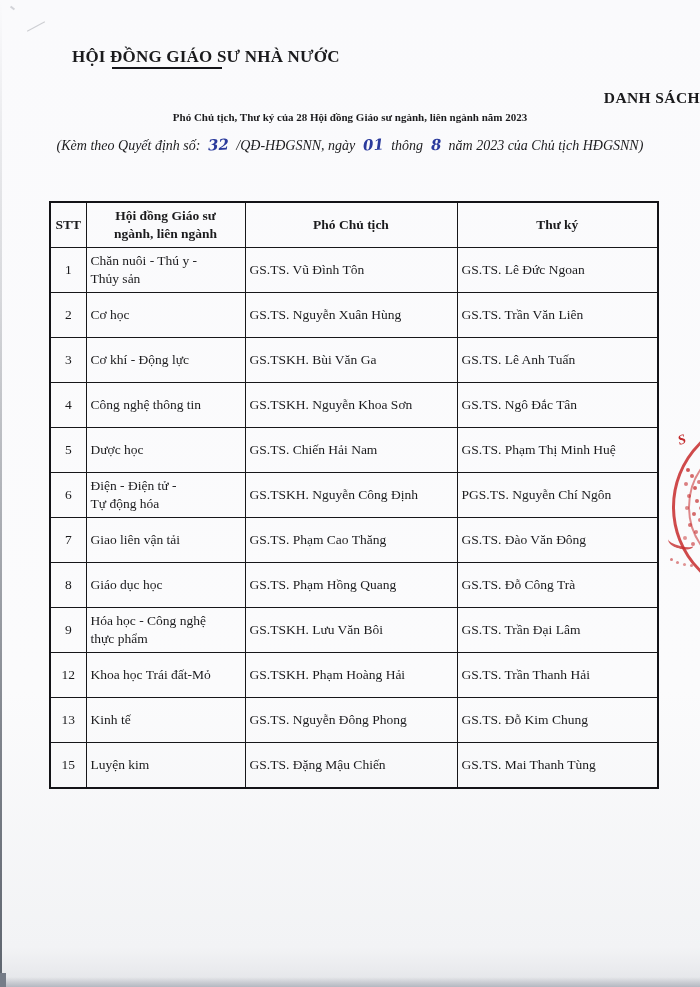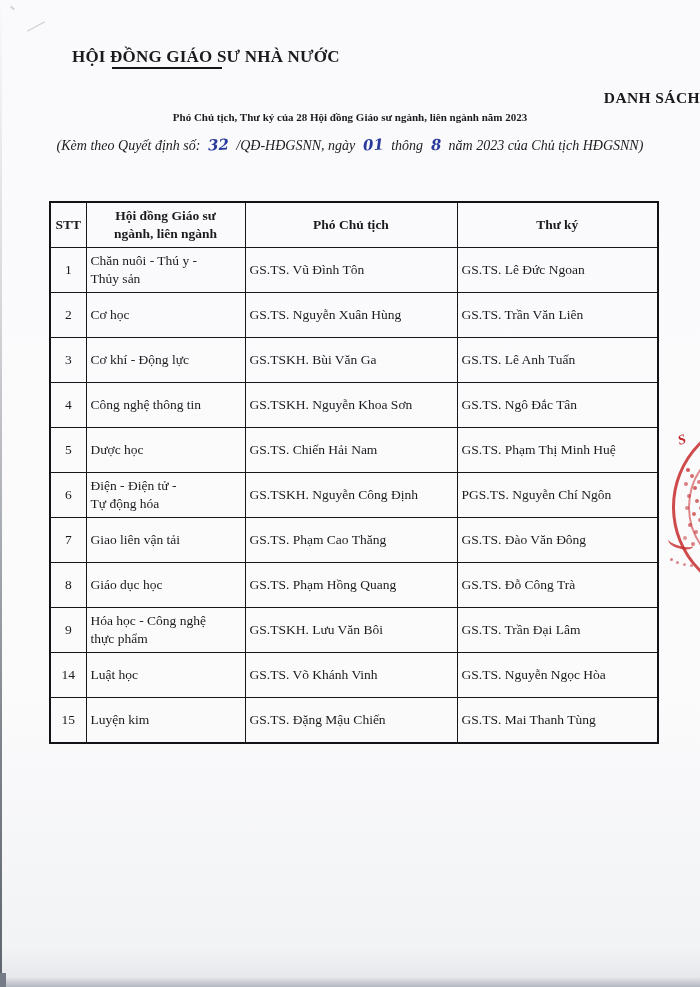--- a/index.html
+++ b/index.html
@@ -181,28 +181,34 @@
   <tr class="body-row">
     <td class="c-stt">9</td>
     <td class="c-council">Hóa học - Công nghệ
 thực phẩm</td>
     <td class="c-vice">GS.TSKH. Lưu Văn Bôi</td>
     <td class="c-sec">GS.TS. Trần Đại Lâm</td>
   </tr>
 
 
 
-
-
-  <tr class="body-row">
-    <td class="c-stt">14</td>
-    <td class="c-council">Luật học</td>
-    <td class="c-vice">GS.TS. Võ Khánh Vinh</td>
-    <td class="c-sec">GS.TS. Nguyễn Ngọc Hòa</td>
-  </tr>
+  <tr class="body-row">
+    <td class="c-stt">12</td>
+    <td class="c-council">Khoa học Trái đất-Mỏ</td>
+    <td class="c-vice">GS.TSKH. Phạm Hoàng Hải</td>
+    <td class="c-sec">GS.TS. Trần Thanh Hải</td>
+  </tr>
+
+  <tr class="body-row">
+    <td class="c-stt">13</td>
+    <td class="c-council">Kinh tế</td>
+    <td class="c-vice">GS.TS. Nguyễn Đông Phong</td>
+    <td class="c-sec">GS.TS. Đỗ Kim Chung</td>
+  </tr>
+
 
   <tr class="body-row">
     <td class="c-stt">15</td>
     <td class="c-council">Luyện kim</td>
     <td class="c-vice">GS.TS. Đặng Mậu Chiến</td>
     <td class="c-sec">GS.TS. Mai Thanh Tùng</td>
   </tr>
 </tbody>
   </table>
 

